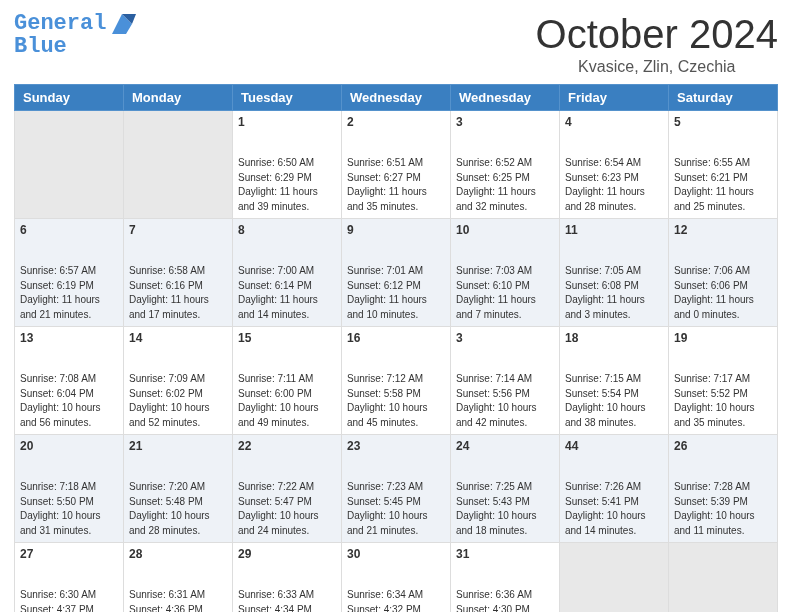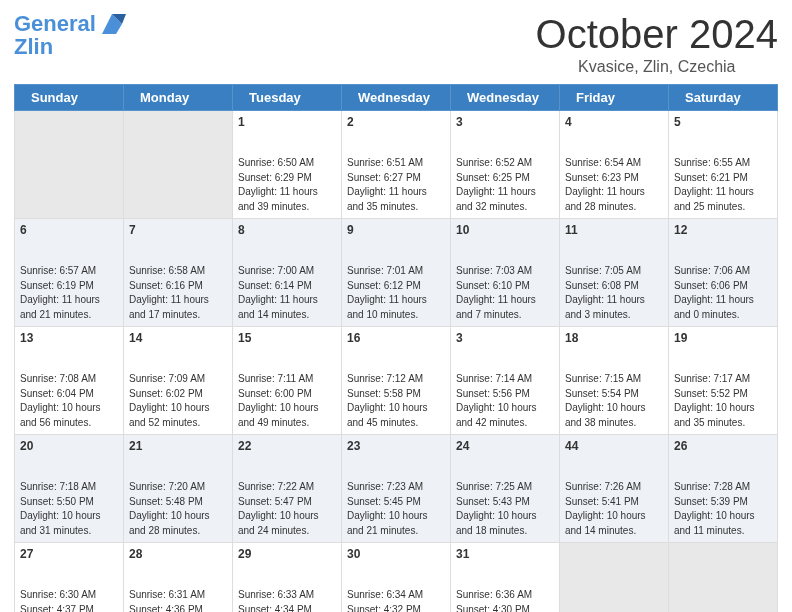--- a/index.html
+++ b/index.html
@@ -18,20 +18,21 @@
     }
     .header {
       display: flex;
       justify-content: space-between;
       align-items: flex-start;
       margin-bottom: 8px;
     }
     .logo {
       display: flex;
       align-items: flex-start;
+      font-family: Liberation Mono, monospace;
     }
     .logo-text {
       font-size: 22px;
       font-weight: bold;
       color: #333;
       line-height: 1.1;
     }
     .logo-text span {
       color: #4a90d9;
     }
@@ -57,21 +58,21 @@
     .calendar {
       width: 100%;
       border-collapse: collapse;
       border: 1px solid #ccc;
     }
     .calendar th {
       background: #3a7fc1;
       color: #fff;
       font-size: 13px;
       font-weight: bold;
-      padding: 5px 16px;
+      padding: 5px 8px;
       text-align: left;
       border: 1px solid #5592cc;
     }
     .calendar td {
       vertical-align: top;
       border: 1px solid #ddd;
       padding: 4px 5px;
       font-size: 10.5px;
       color: #333;
       width: calc(100% / 7);
@@ -112,21 +113,21 @@
       <div>
         <div style="display:flex;align-items:center;">
           <span class="logo-text">
             <span>General</span>
           </span>
           <svg class="logo-icon" viewBox="0 0 28 28" fill="none">
             <polygon points="4,24 14,4 24,14 18,24" fill="#4a90d9"></polygon>
             <polygon points="14,4 24,14 28,4" fill="#2a5fa0"></polygon>
           </svg>
         </div>
-        <div style="font-size:22px;font-weight:bold;color:#4a90d9;margin-top:-4px;">Zlin</div>
+        <div style="font-size:22px;font-weight:bold;color:#4a90d9;margin-top:-4px;">Blue</div>
       </div>
     </div>
     <div class="title-block">
       <div class="month-title">October 2024</div>
       <div class="location">Kvasice, Zlin, Czechia</div>
     </div>
   </div>
 
   <table class="calendar">
     <thead>

